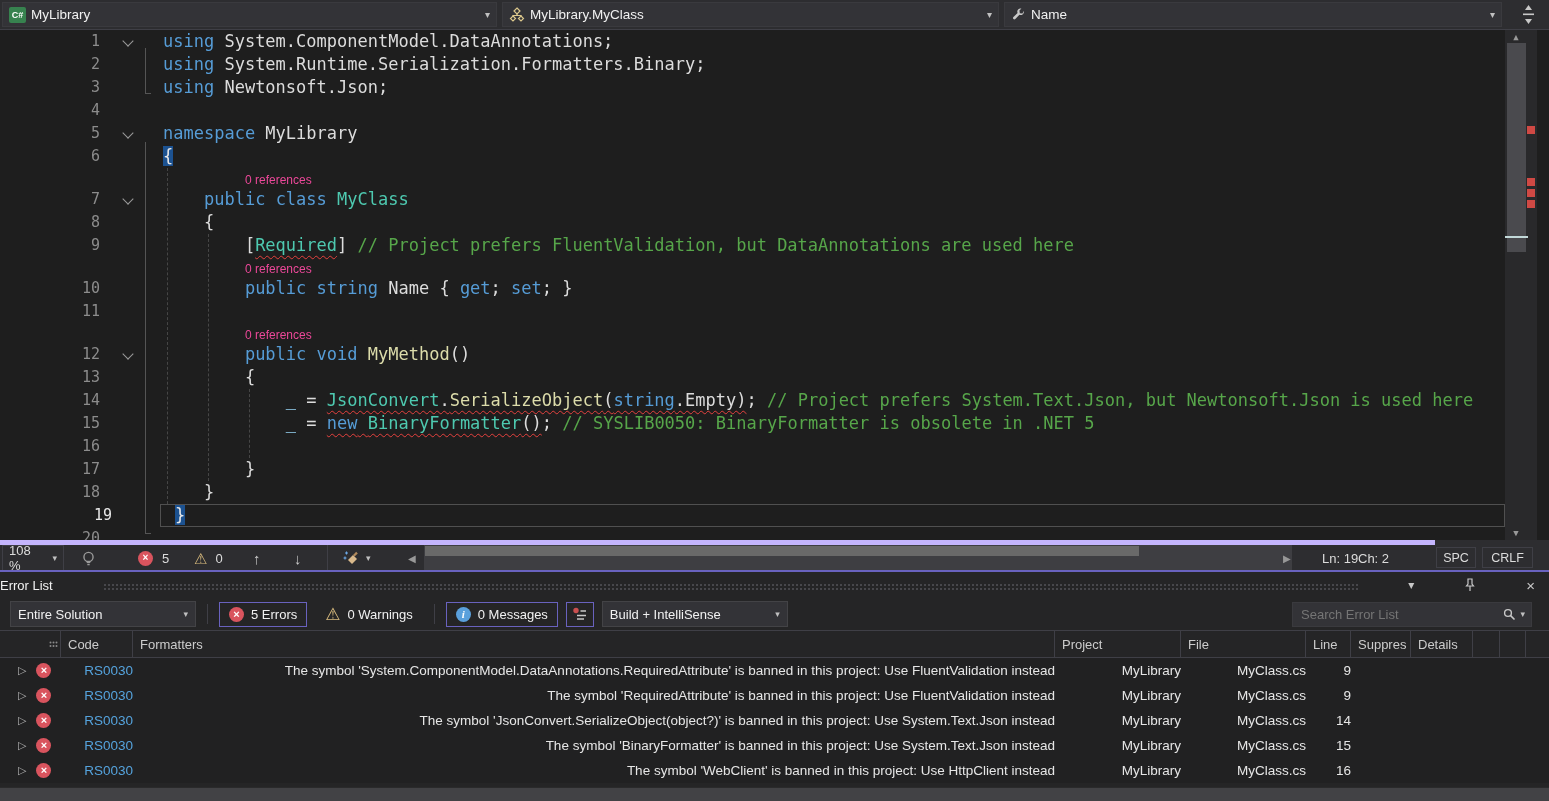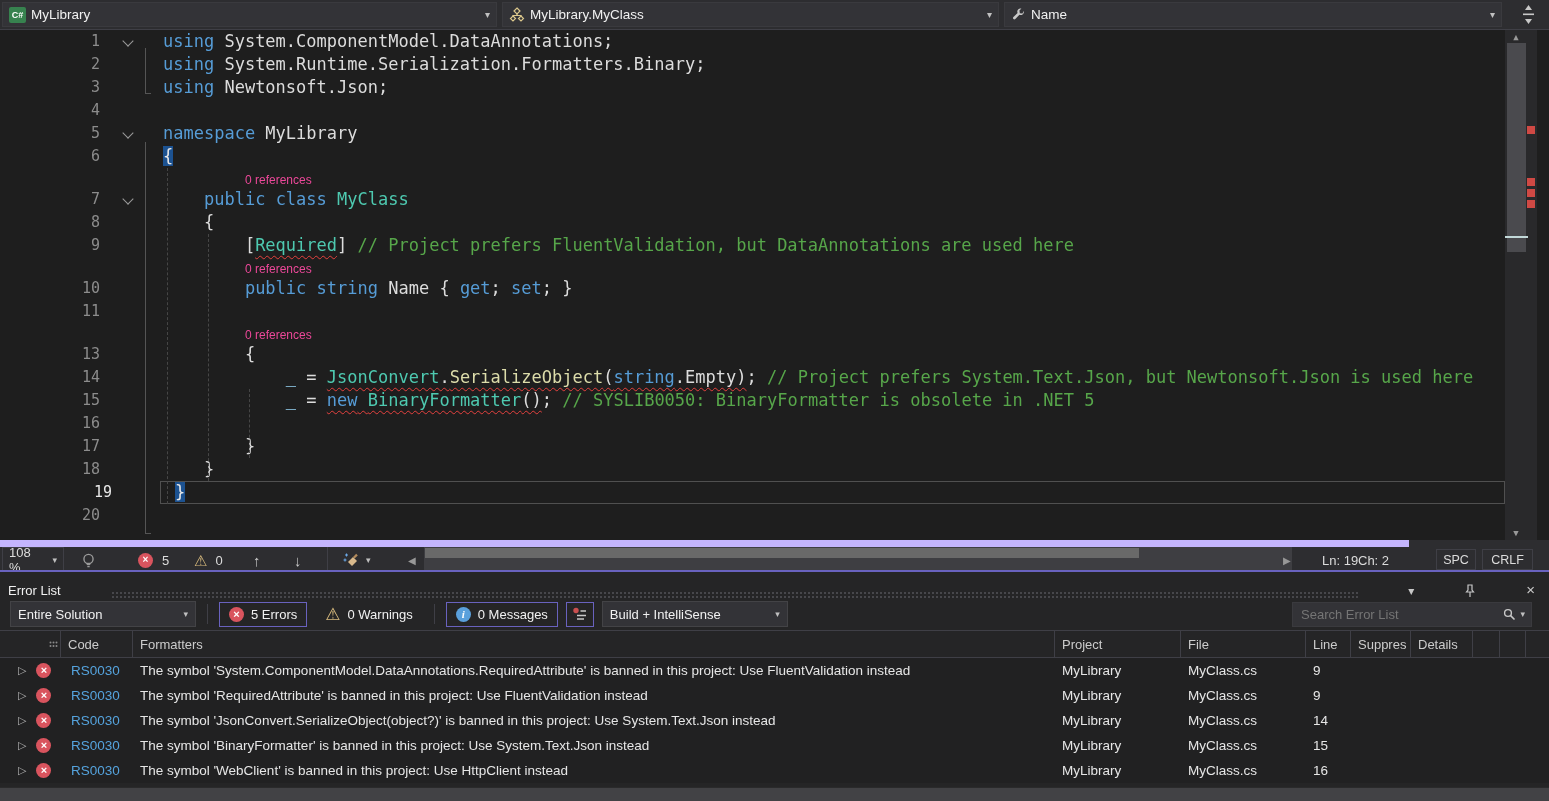--- a/index.html
+++ b/index.html
@@ -44,57 +44,57 @@
 
   
   .vscroll{position:absolute;top:0;left:1505px;width:32px;height:510px;background:#29292B;}
   .vs-arrow{position:absolute;left:0;width:22px;text-align:center;color:#999;font-size:9px;line-height:14px;}
   .vs-thumb{position:absolute;left:2px;top:13px;width:19px;height:209px;background:#4A4A4E;}
   .vs-mark{position:absolute;right:2px;width:8px;height:8px;background:#CF4944;}
   .vs-caretline{position:absolute;left:0;top:206px;width:23px;height:2px;background:#C2D9D9;}
 
   
   .estatus{position:absolute;top:540px;left:0;width:1409px;height:26px;background:#2D2D30;
-           border-top:7px solid #c4b5fd;font-size:13px;color:#DCDCDC;}
+           border-top:5px solid #c4b5fd;font-size:13px;color:#DCDCDC;padding-left:26px;}
   .estatus .abs{position:absolute;top:0;height:26px;display:flex;align-items:center;}
   .zoombox{border:1px solid #3F3F46;box-sizing:border-box;padding:0 6px;gap:10px;}
   .zoombox .caret{font-size:9px;color:#C0C0C0;}
   .mini-err{width:15px;height:15px;border-radius:50%;background:#D9545E;color:#FFF;font-weight:bold;
             font-size:10px;display:inline-flex;align-items:center;justify-content:center;line-height:1;}
   .mini-warn{color:#D7BA7D;font-size:15px;line-height:1;}
   .statbox{border:1px solid #3F3F46;box-sizing:border-box;justify-content:center;font-size:12.5px;}
   .ssep{width:1px;height:16px;background:#3F3F46;}
   .hs-track{background:#3E3E42;height:12px;top:7px;}
   .hs-thumb{position:absolute;left:1px;top:1px;height:10px;width:714px;background:#696969;}
   .hs-arrow{color:#989898;font-size:10px;}
   .nav-arrow{color:#C8C8C8;font-size:15px;}
 
   
   .accentline{position:absolute;top:570px;left:0;width:1549px;height:2px;background:#6962BE;}
   .errorlist{position:absolute;top:572px;left:0;width:1549px;height:229px;background:#252526;}
-  .el-title{height:26px;display:flex;align-items:flex-end;padding-left:8px;color:#F1F1F1;font-size:13px;gap:36px;}
+  .el-title{height:26px;display:flex;align-items:center;color:#F1F1F1;font-size:13px;gap:36px;}
   .el-dots{flex:1;height:7px;margin:2px 12px 0 14px;
            background-image:radial-gradient(circle,#47474B 1px,transparent 1.2px);background-size:4px 4px;}
   .el-winbtn{color:#C8C8C8;margin-right:14px;display:inline-flex;align-items:center;font-size:12px;}
   .el-toolbar{height:32px;display:flex;align-items:center;padding-left:10px;gap:8px;}
   .combo2{height:26px;background:#333337;border:1px solid #434346;box-sizing:border-box;display:flex;
           align-items:center;padding:0 7px;color:#F1F1F1;font-size:13px;}
   .combo2 .caret{margin-left:auto;font-size:9px;color:#C0C0C0;}
   .tbtn{height:25px;box-sizing:border-box;display:flex;align-items:center;gap:7px;padding:0 9px;
         color:#F1F1F1;font-size:13px;border:1px solid transparent;}
   .tbtn.active{border-color:#6962BE;}
   .tsep{width:1px;height:20px;background:#3F3F46;margin:0 3px;}
   .iconbtn{width:28px;height:25px;box-sizing:border-box;border:1px solid #6962BE;display:flex;
            align-items:center;justify-content:center;}
   .searchbox{margin-left:auto;margin-right:17px;width:240px;height:25px;background:#333337;
              border:1px solid #3A3A3E;box-sizing:border-box;display:flex;align-items:center;padding:0 6px;}
   .searchbox input{flex:1;background:transparent;border:none;outline:none;color:#CCC;font-size:13px;
                    font-family:"Liberation Sans",sans-serif;}
   .searchbox .caret{font-size:9px;color:#C0C0C0;margin-left:4px;}
-  .el-grid{display:grid;grid-template-columns:61px 72px 922px 126px 125px 45px 60px 62px 27px 26px 1fr;}
+  .el-grid{display:grid;grid-template-columns:61px 72px 922px 126px 125px 45px 60px 62px 27px 26px 1fr;text-align:right;}
   .el-header{height:26px;border-top:1px solid #3F3F46;border-bottom:1px solid #3F3F46;background:#252526;}
   .hcell{display:flex;align-items:center;height:100%;box-sizing:border-box;padding-left:7px;
          color:#CCC;font-size:13px;border-right:1px solid #3F3F46;overflow:hidden;}
   .el-rows{background:#212122;height:125px;}
   .el-row{height:25px;align-items:center;color:#E6E6E6;font-size:13.5px;}
   .el-row>div{padding-left:7px;white-space:nowrap;overflow:hidden;}
   .rcell-first{display:flex;align-items:center;gap:10px;padding-left:18px !important;}
   .expander{color:#B8B8B8;font-size:11px;}
   .err-ic{width:15px;height:15px;border-radius:50%;background:#D9545E;color:#FFF;font-weight:bold;
           font-size:11px;display:inline-flex;align-items:center;justify-content:center;line-height:1;flex:none;}
@@ -203,20 +203,27 @@
           <span class="fold"></span>
           <span class="code"><span class="tk p">        </span><span class="tk k">public</span><span class="tk p"> </span><span class="tk k">string</span><span class="tk p"> Name { </span><span class="tk k">get</span><span class="tk p">; </span><span class="tk k">set</span><span class="tk p">; }</span></span>
         </div>
         <div class="code-row">
           <span class="ln">11</span>
           <span class="fold"></span>
           <span class="code"></span>
         </div>
         <div class="cl-row"><span class="cl-text">0 references</span></div>
         <div class="code-row">
+          <span class="ln">12</span>
+          <span class="fold">
+            <span class="chev"></span>
+          </span>
+          <span class="code"><span class="tk p">        </span><span class="tk k">public</span><span class="tk p"> </span><span class="tk k">void</span><span class="tk p"> </span><span class="tk m">MyMethod</span><span class="tk p">()</span></span>
+        </div>
+        <div class="code-row">
           <span class="ln">13</span>
           <span class="fold"></span>
           <span class="code"><span class="tk p">        {</span></span>
         </div>
         <div class="code-row">
           <span class="ln">14</span>
           <span class="fold"></span>
           <span class="code"><span class="tk p">            </span><span class="tk v">_</span><span class="tk p"> = </span><span class="tk t sq">JsonConvert</span><span class="tk p sq">.</span><span class="tk m sq">SerializeObject</span><span class="tk p sq">(</span><span class="tk k sq">string</span><span class="tk p sq">.Empty)</span><span class="tk p">; </span><span class="tk c">// Project prefers System.Text.Json, but Newtonsoft.Json is used here</span></span>
         </div>
         <div class="code-row">

